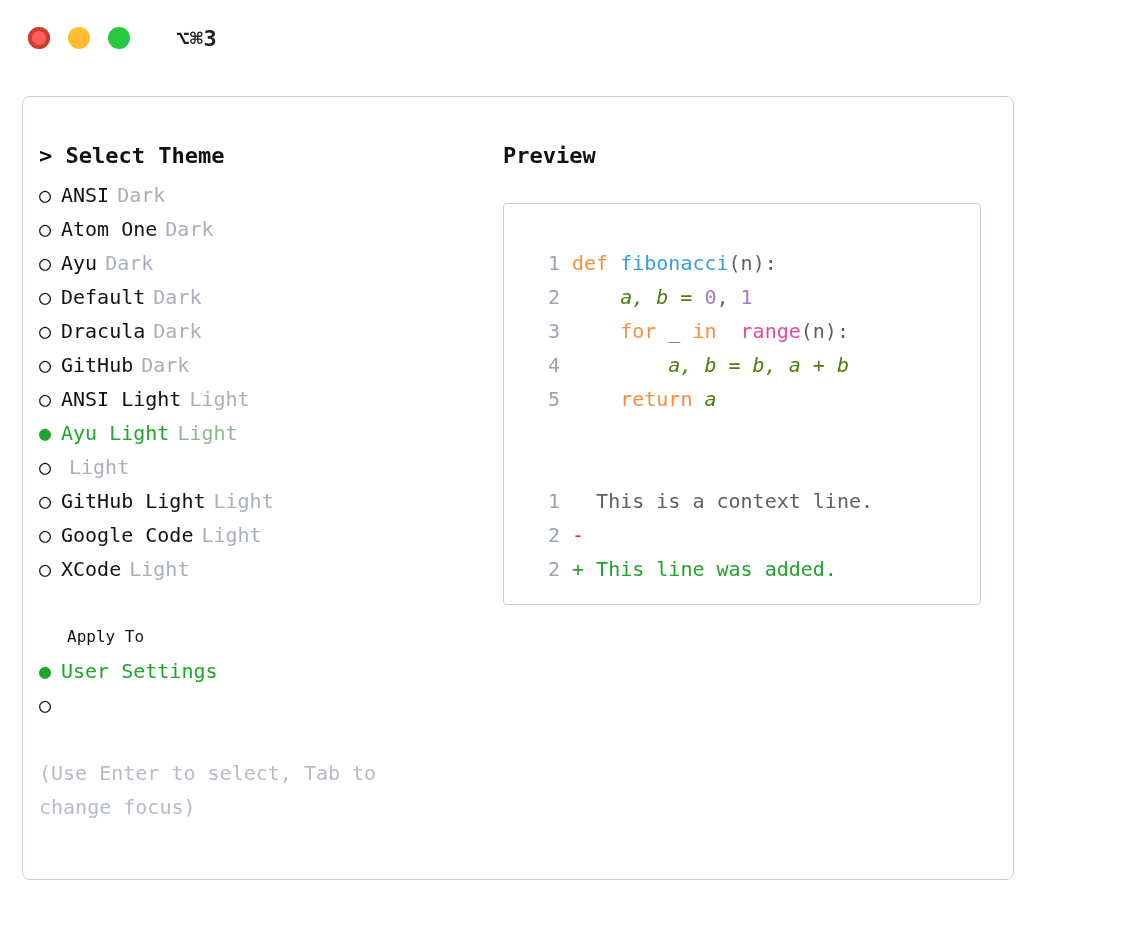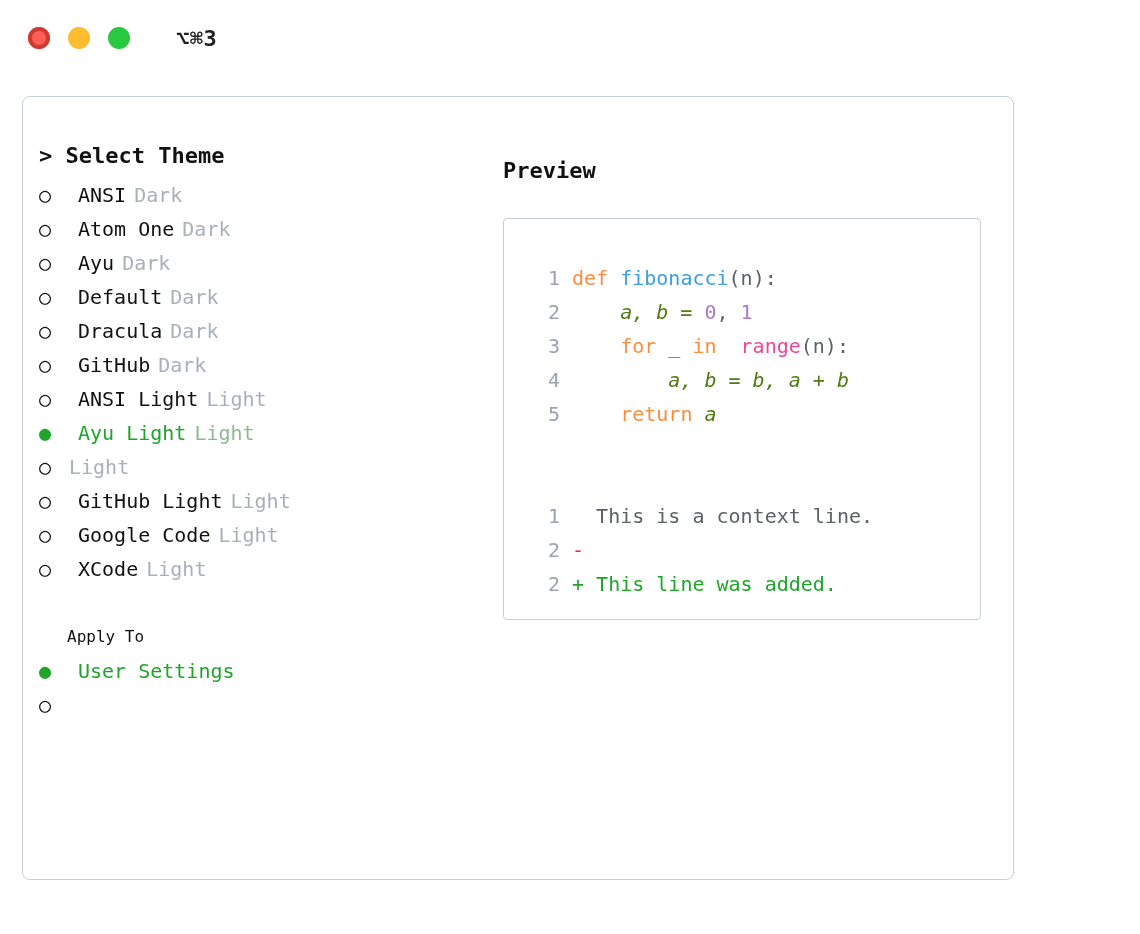--- a/index.html
+++ b/index.html
@@ -89,21 +89,21 @@
     align-items: baseline;
   }
   .bullet {
     display: inline-block;
     width: 22px;
     flex: 0 0 22px;
     color: #111111;
   }
   .opt.selected .bullet { color: #1fa52a; }
   .opt.selected .opt-label { color: #1fa52a; }
-  .opt-label { color: #111111; margin-left: 17px; }
+  .opt-label { color: #111111; }
   .opt-variant { color: #a9b0ba; margin-left: 8px; }
   .opt.selected .opt-variant { color: #8fb892; }
   .section-gap { height: 34px; }
   .apply-title {
     font-size: 16px;
     line-height: 34px;
     color: #111111;
     padding-left: 28px;
     white-space: pre;
   }
@@ -113,21 +113,21 @@
     line-height: 34px;
     color: #b6bcc6;
     width: 420px;
     white-space: pre-wrap;
   }
   .preview-title {
     font-size: 22px;
     font-weight: bold;
     color: #111111;
     line-height: 34px;
-    margin: 15px 0 30px 0;
+    margin: 0 0 30px 0;
     white-space: pre;
   }
   .preview-box {
     border: 1px solid #c8cfdc;
     border-radius: 4px;
     width: 478px;
     height: 402px;
     box-sizing: border-box;
     padding: 42px 0 0 22px;
     background: #ffffff;
@@ -244,20 +244,21 @@
         <ul class="list">
           <li class="opt selected">
             <span class="bullet">●</span>
             <span class="opt-label">User Settings</span>
           </li>
           <li class="opt">
             <span class="bullet">○</span>
           </li>
         </ul>
 
+        <div class="hint">(Use Enter to select, Tab to change focus)</div>
       </div>
 
       <div class="col-right">
         <div class="preview-title">Preview</div>
 
         <div class="preview-box">
 
           <div class="code-line">
             <span class="ln">1</span>
             <span class="tok-kw">def </span>

